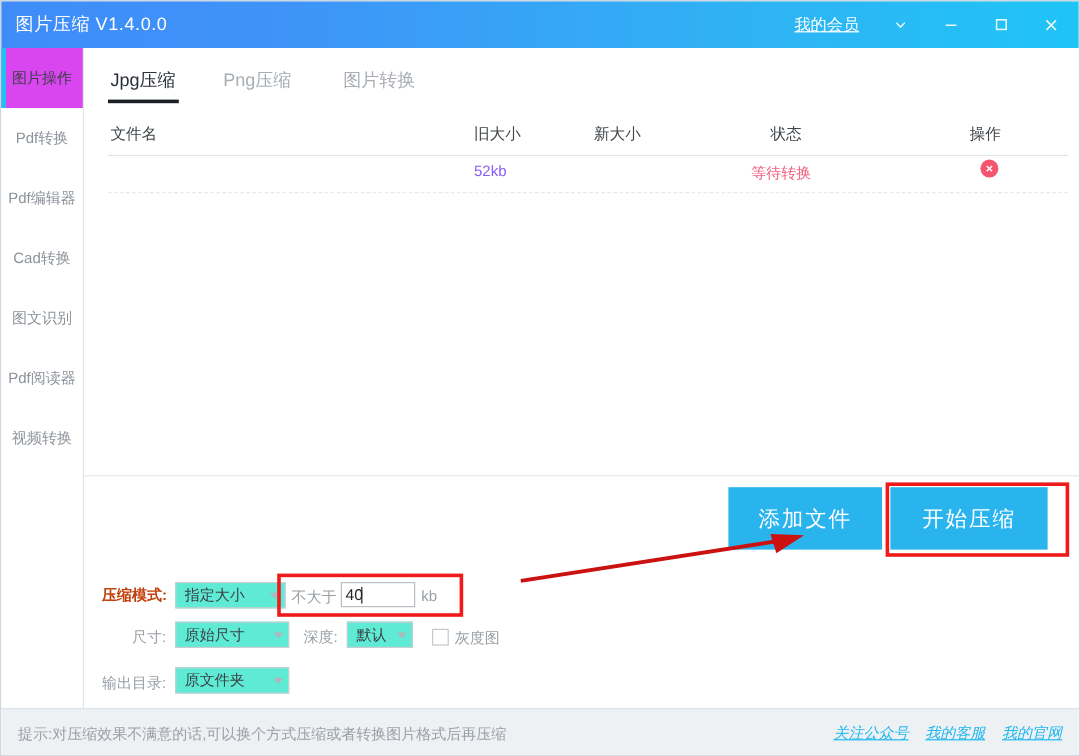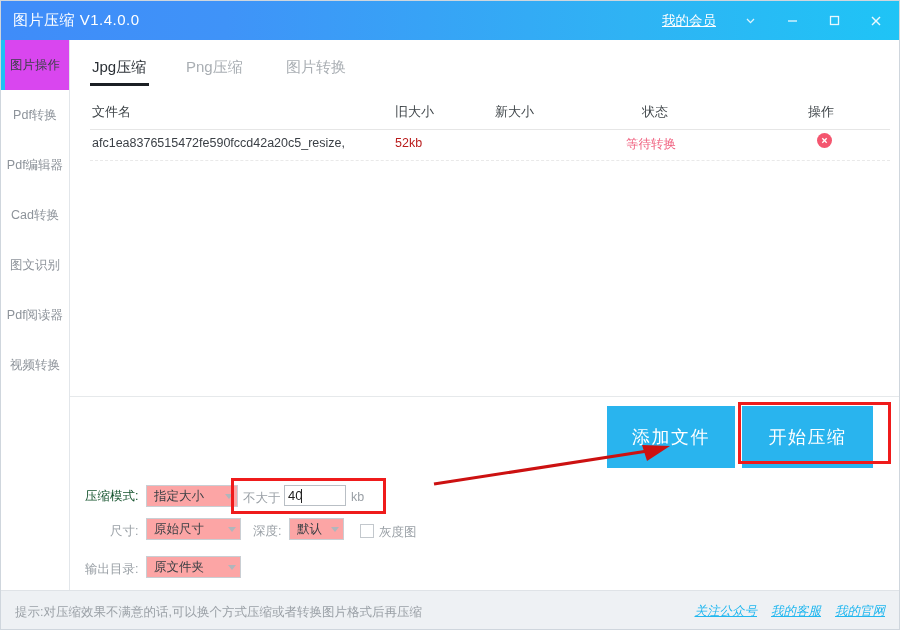--- a/index.html
+++ b/index.html
@@ -138,21 +138,21 @@
   }
   .cell-name {
     position: absolute;
     left: 2px; top: 7px;
     color: #3a3f45;
     white-space: nowrap;
   }
   .cell-old {
     position: absolute;
     left: 305px; top: 7px;
-    color: #b91c1c;
+    color: #8b5cf6;
     white-space: nowrap;
   }
   .cell-state {
     position: absolute;
     left: 536px; top: 7px;
     color: #f0607f;
     white-space: nowrap;
   }
   .cell-op {
     position: absolute;
@@ -174,46 +174,46 @@
     position: absolute;
     left: 0; top: 356px;
     width: 829px;
     height: 1px;
     background: #e6e9eb;
   }
 
   
   .btn {
     position: absolute;
-    height: 62px;
+    height: 52px;
     background: #29b4ee;
     color: #ffffff;
     font-size: 18px;
     display: flex;
     align-items: center;
     justify-content: center;
     cursor: pointer;
     letter-spacing: 1.5px;
     user-select: none;
   }
   .btn-add   { left: 537px; top: 366px; width: 128px; }
   .btn-start { left: 672px; top: 366px; width: 131px; }
 
   
   .opt-row { position: absolute; font-size: 12.5px; color: #9aa0a6; }
-  .opt-label { color: #14532d; white-space: nowrap; }
+  .opt-label { color: #c2410c; white-space: nowrap; font-weight: bold; }
 
   .select {
     display: inline-flex;
     align-items: center;
     justify-content: space-between;
     box-sizing: border-box;
     height: 22px;
     border: 1px solid #c9ced3;
-    background: #fca5a5;
+    background: #5eead4;
     color: #3b4045;
     font-size: 12.5px;
     padding: 0 4px 0 7px;
     cursor: pointer;
     white-space: nowrap;
   }
   .caret {
     width: 0; height: 0;
     border-left: 4px solid transparent;
     border-right: 4px solid transparent;
@@ -393,21 +393,20 @@
 
     <div class="table-head">
       <div class="th th-name">文件名</div>
       <div class="th th-old">旧大小</div>
       <div class="th th-new">新大小</div>
       <div class="th th-state">状态</div>
       <div class="th th-op">操作</div>
     </div>
 
     <div class="table-row">
-      <div class="cell-name">afc1ea8376515472fe590fccd42a20c5_resize,</div>
       <div class="cell-old">52kb</div>
       <div class="cell-state">等待转换</div>
       <div class="cell-op">
         <div class="del-btn">
           <svg width="9" height="9" viewBox="0 0 9 9">
               <line x1="2.3" y1="2.3" x2="6.7" y2="6.7" stroke="#fff" stroke-width="1.3"></line>
               <line x1="6.7" y1="2.3" x2="2.3" y2="6.7" stroke="#fff" stroke-width="1.3"></line>
             </svg>
         </div>
       </div>

